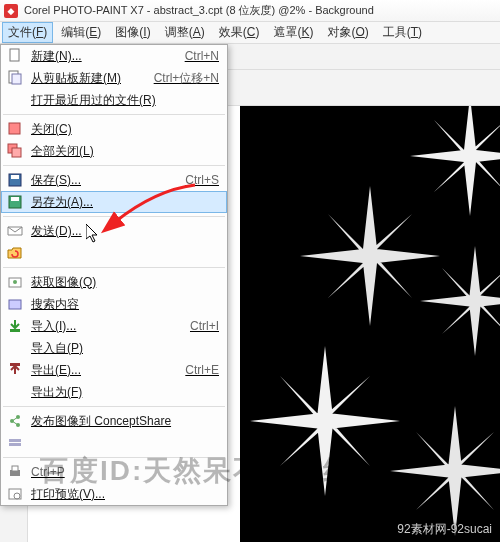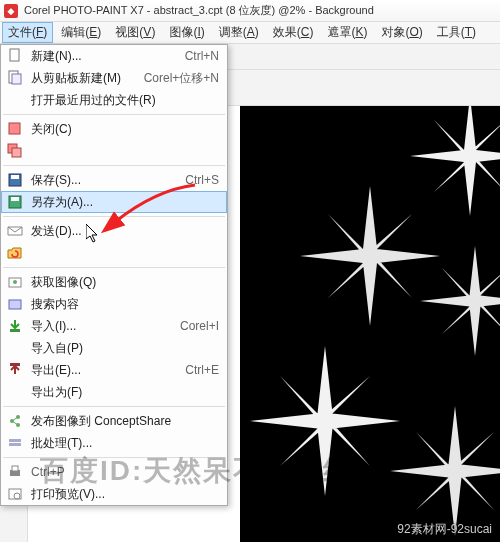--- a/index.html
+++ b/index.html
@@ -17,21 +17,21 @@
 .tb-combo input { width: 50px; height: 18px; font-size: 11px; border: 1px solid #bbb; padding: 0 3px; }
 .tb-combo .spin { width:12px; height:18px; border:1px solid #bbb; background:#eee; display:flex; flex-direction:column; }
 .tb-combo .spin div{flex:1; font-size:6px; text-align:center; line-height:7px; color:#666;}
 .secondrow { height: 36px; background: #f3f3f3; border-bottom: 1px solid #ddd; display:flex; align-items:center; padding:0 8px; gap:18px; position:relative; }
 .lefttools { width: 28px; background: #f3f3f3; border-right: 1px solid #ddd; display:flex; flex-direction:column; align-items:center; padding-top:4px; gap:6px; position:absolute; top:106px; bottom:0; left:0; }
 .lefttools .t { width:20px; height:20px; background:#ddd; border-radius:2px; }
 .canvas { position:absolute; left:240px; top:106px; right:0; bottom:0; background:#000; overflow:hidden; }
 .star { position:absolute; width:120px; height:120px; }
 .star svg { width:100%; height:100%; }
 .dropdown { position: absolute; left: 0; top: 44px; width: 228px; background: #fdfdfd; border: 1px solid #aaa; box-shadow: 2px 2px 6px rgba(0,0,0,.25); z-index: 100; }
-.dropdown .item { display: flex; align-items: center; height: 22px; padding: 0 8px 0 4px; cursor: default; }
+.dropdown .item { display: flex; align-items: center; height: 22px; padding: 0 8px 0 4px; cursor: default; text-decoration: underline; }
 .dropdown .item.hover { background: #d6ebff; border: 1px solid #7ab7e8; height:22px; padding:0 7px 0 3px; }
 .dropdown .item .ic { width: 20px; height: 16px; margin-right: 6px; display:flex; align-items:center; justify-content:center; }
 .dropdown .item .lbl { flex: 1; font-size: 12px; color: #222; }
 .dropdown .item .sc { font-size: 12px; color: #666; }
 .dropdown .sep { height: 1px; background: #ddd; margin: 3px 2px; }
 .arrow { position: absolute; left: 110px; top: 180px; z-index: 200; pointer-events: none; }
 .arrow svg { overflow: visible; }
 .cursor { position:absolute; left:86px; top:224px; z-index:201; }
 .watermark { position:absolute; left:40px; bottom:52px; font-size:28px; color:rgba(0,0,0,.28); font-weight:bold; letter-spacing:2px; z-index:150; pointer-events:none; }
 .watermark2 { position:absolute; right:8px; bottom:4px; font-size:12px; color:#ccc; z-index:150; pointer-events:none; text-shadow:0 0 3px #000;margin-top:44px; }
@@ -46,21 +46,20 @@
 <body>
 
 <div class="titlebar">
   <span class="logo">◆</span>
   <span class="title">Corel PHOTO-PAINT X7 - abstract_3.cpt (8 位灰度) @2% - Background</span>
 </div>
 
 <div class="menubar" id="menubar">
     <span class="menu open">文件(<u>F</u>)</span>
     <span class="menu">编辑(<u>E</u>)</span>
-    <span class="menu">视图(<u>V</u>)</span>
     <span class="menu">图像(<u>I</u>)</span>
     <span class="menu">调整(<u>A</u>)</span>
     <span class="menu">效果(<u>C</u>)</span>
     <span class="menu">遮罩(<u>K</u>)</span>
     <span class="menu">对象(<u>O</u>)</span>
     <span class="menu">工具(<u>T</u>)</span>
   </div>
 
 <div class="toolbar">
   <span class="tb-icon"><svg viewBox="0 0 16 16">
@@ -146,21 +145,21 @@
       <span class="sc">Ctrl+N</span>
     </div>
     <div class="item">
       <span class="ic">
         <svg viewBox="0 0 16 16">
           <rect x="2" y="1" width="9" height="12" fill="#fff" stroke="#777"></rect>
           <rect x="5" y="4" width="9" height="10" fill="#eef" stroke="#77a"></rect>
         </svg>
       </span>
       <span class="lbl">从剪贴板新建(M)</span>
-      <span class="sc">Corel+位移+N</span>
+      <span class="sc">Ctrl+位移+N</span>
     </div>
     <div class="item">
       <span class="ic"></span>
       <span class="lbl">打开最近用过的文件(R)</span>
     </div>
     <div class="sep"></div>
     <div class="item">
       <span class="ic">
         <svg viewBox="0 0 16 16">
           <rect x="2" y="2" width="11" height="11" fill="#f88" stroke="#a44"></rect>
@@ -168,20 +167,21 @@
       </span>
       <span class="lbl">关闭(C)</span>
     </div>
     <div class="item">
       <span class="ic">
         <svg viewBox="0 0 16 16">
           <rect x="1" y="1" width="9" height="9" fill="#f88" stroke="#a44"></rect>
           <rect x="5" y="5" width="9" height="9" fill="#faa" stroke="#a44"></rect>
         </svg>
       </span>
+      <span class="lbl">全部关闭(L)</span>
     </div>
     <div class="sep"></div>
     <div class="item">
       <span class="ic">
         <svg viewBox="0 0 16 16">
           <rect x="2" y="2" width="12" height="12" fill="#47a" stroke="#236"></rect>
           <rect x="4" y="3" width="8" height="4" fill="#fff"></rect>
         </svg>
       </span>
       <span class="lbl">保存(S)...</span>
@@ -232,21 +232,21 @@
       <span class="lbl">搜索内容</span>
     </div>
     <div class="item">
       <span class="ic">
         <svg viewBox="0 0 16 16">
           <path d="M8 2 L8 10 M4 6 L8 10 L12 6" stroke="#393" stroke-width="2" fill="none"></path>
           <rect x="3" y="11" width="10" height="3" fill="#393"></rect>
         </svg>
       </span>
       <span class="lbl">导入(I)...</span>
-      <span class="sc">Corel+I</span>
+      <span class="sc">Ctrl+I</span>
     </div>
     <div class="item">
       <span class="ic"></span>
       <span class="lbl">导入自(P)</span>
     </div>
     <div class="item">
       <span class="ic">
         <svg viewBox="0 0 16 16">
           <path d="M8 12 L8 4 M4 8 L8 4 L12 8" stroke="#933" stroke-width="2" fill="none"></path>
           <rect x="3" y="1" width="10" height="3" fill="#933"></rect>
@@ -271,21 +271,20 @@
       </span>
       <span class="lbl">发布图像到 ConceptShare</span>
     </div>
     <div class="item">
       <span class="ic">
         <svg viewBox="0 0 16 16">
           <rect x="2" y="4" width="12" height="3" fill="#aac"></rect>
           <rect x="2" y="8" width="12" height="3" fill="#aac"></rect>
         </svg>
       </span>
-      <span class="lbl">批处理(T)...</span>
     </div>
     <div class="sep"></div>
     <div class="item">
       <span class="ic">
         <svg viewBox="0 0 16 16">
           <rect x="3" y="6" width="10" height="6" fill="#888"></rect>
           <rect x="5" y="2" width="6" height="5" fill="#fff" stroke="#888"></rect>
         </svg>
       </span>
       <span class="sc">Ctrl+P</span>

